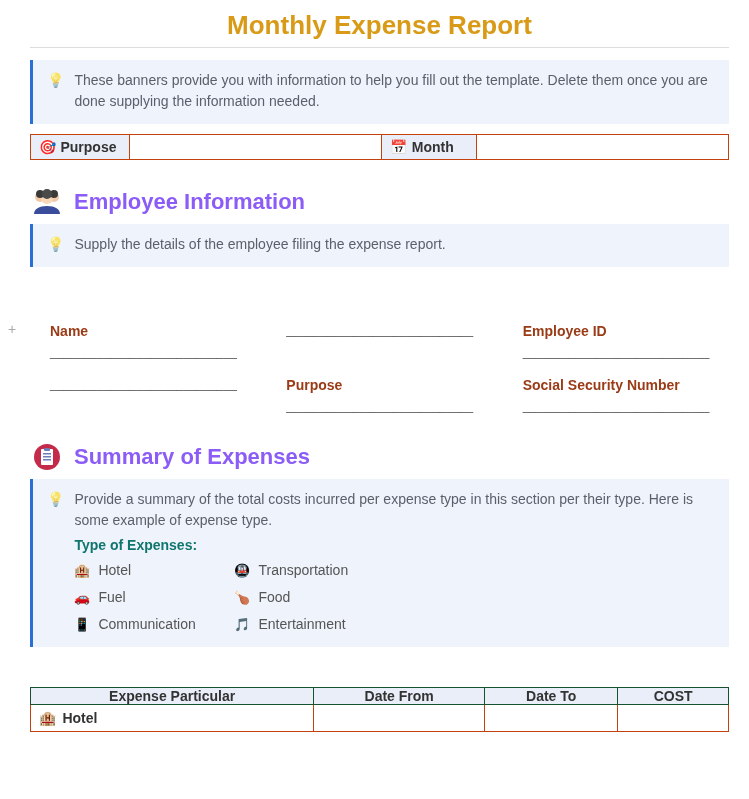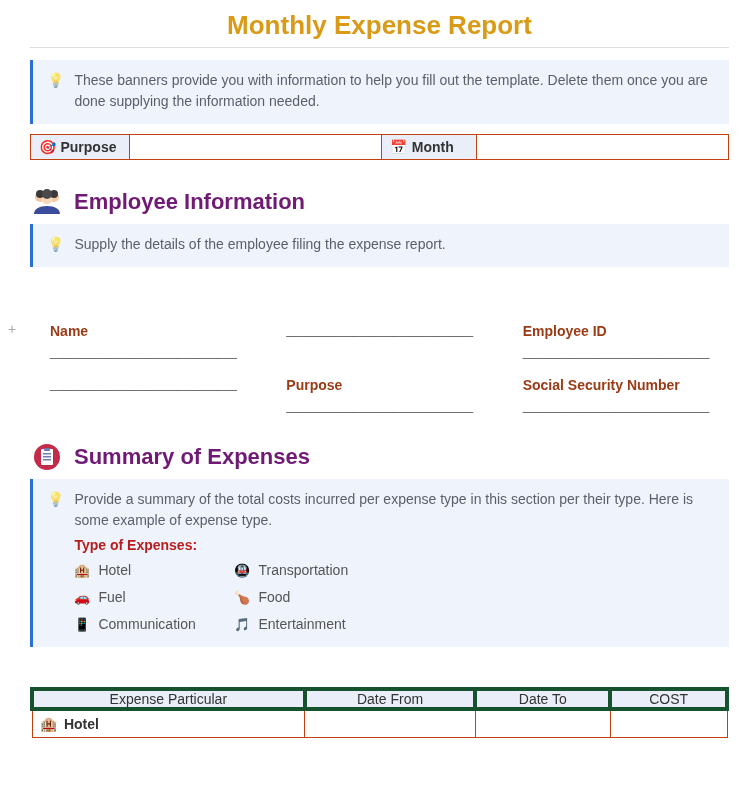--- a/index.html
+++ b/index.html
@@ -44,21 +44,21 @@
   .pm-icon { margin-right: 4px; display:inline-block; }
 
   .section-head {
     display: flex;
     align-items: center;
     gap: 10px;
     margin: 20px 0 8px 0;
   }
   .section-head .icon-wrap { width: 34px; display:flex; justify-content:center; }
   .section-head h2 {
-    color: #701a75;
+    color: #8b5cf6;
     font-size: 22px;
     font-weight: 700;
   }
 
   .plus-gutter {
     position: relative;
   }
   .plus {
     position: absolute;
     left: -22px;
@@ -80,37 +80,37 @@
     font-weight: 700;
     font-size: 14px;
     margin-bottom: 6px;
   }
   .emp-field .line {
     color: #555;
     font-size: 12px;
     letter-spacing: 0;
   }
 
-  .types-title { font-weight: 700; color: #b91c1c; margin-top: 4px; }
+  .types-title { font-weight: 700; color: #0f766e; margin-top: 4px; }
   .type-grid {
     display: grid;
     grid-template-columns: 160px 200px;
     row-gap: 6px;
     margin-top: 4px;
     color: #555;
   }
   .type-item { display: flex; align-items: center; gap: 8px; }
   .type-item .ticon { width: 16px; text-align:center; font-size: 13px; }
 
   .exp-table { width: 100%; border-collapse: collapse; margin-top: 40px; }
   .exp-table th {
     background: #e9eef8;
-    border: 4px solid #14532d;
+    border: 1px solid #14532d;
     padding: 0 8px;
-    font-weight: 400;
+    font-weight: 700;
     text-align: center;
   }
   .exp-table td {
     border: 1px solid #c2410c;
     padding: 5px 8px;
   }
   .exp-table td.first { font-weight: 700; }
 
   svg { display:block; }
 </style>

